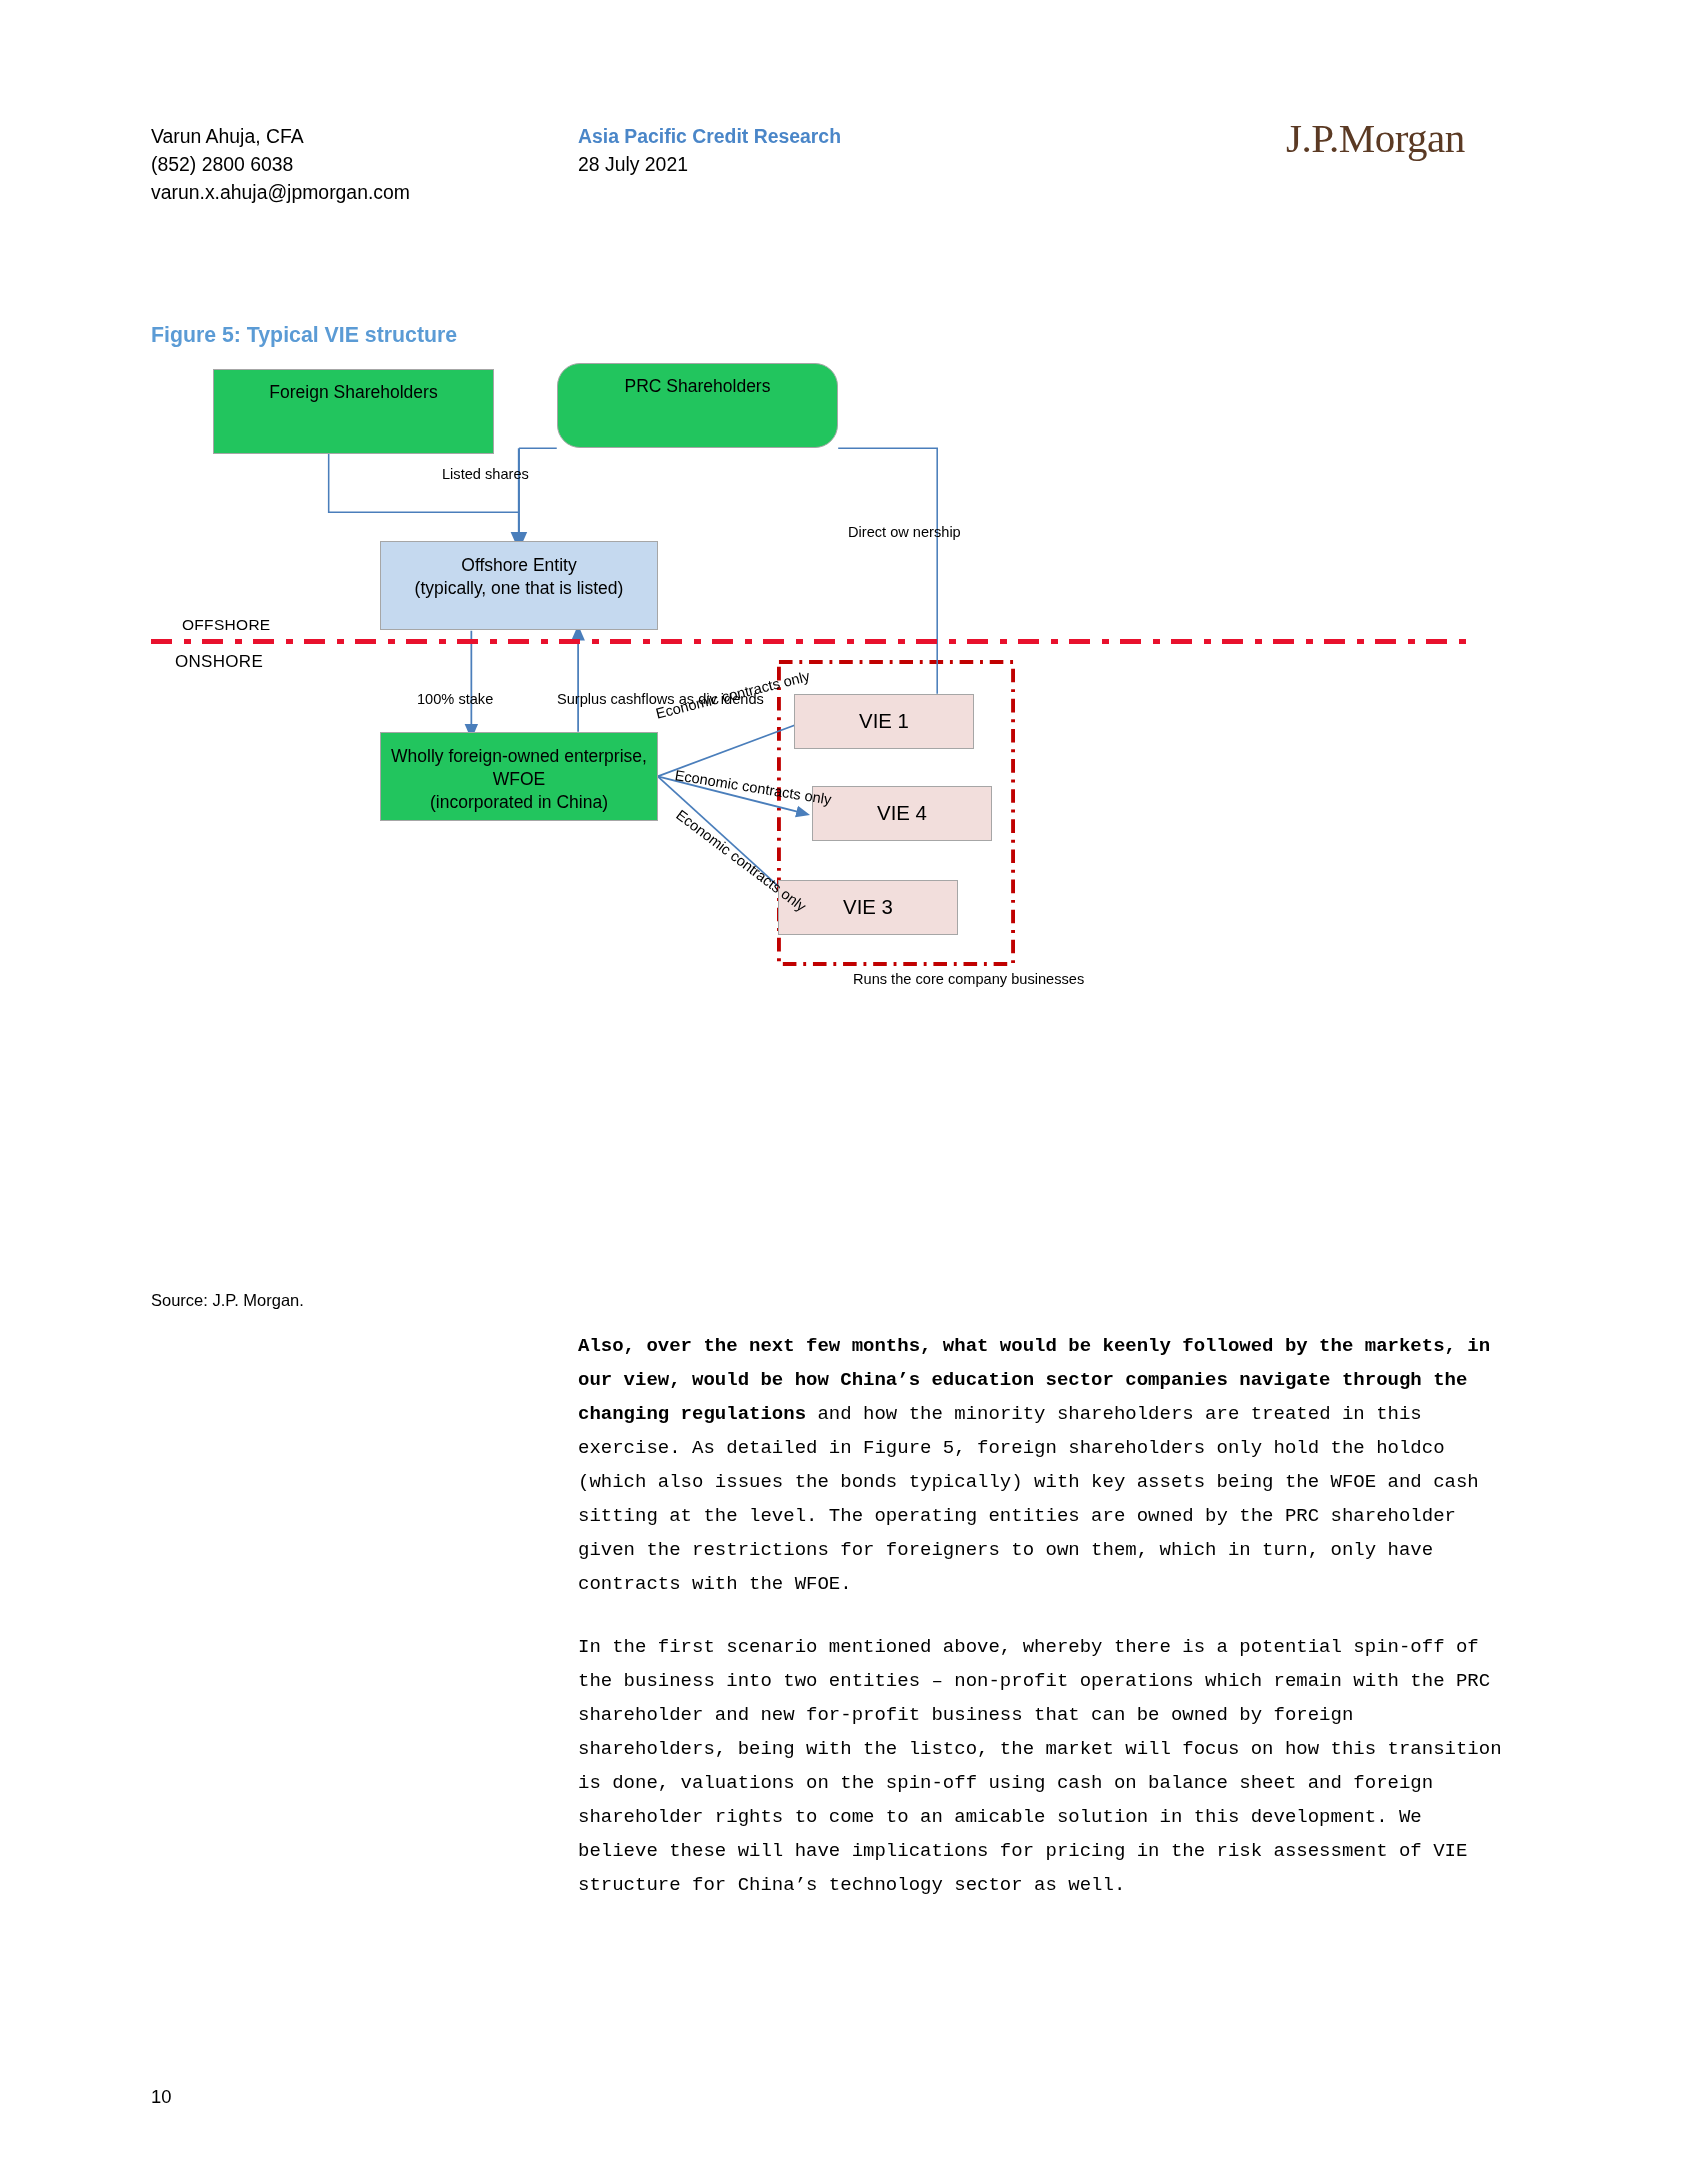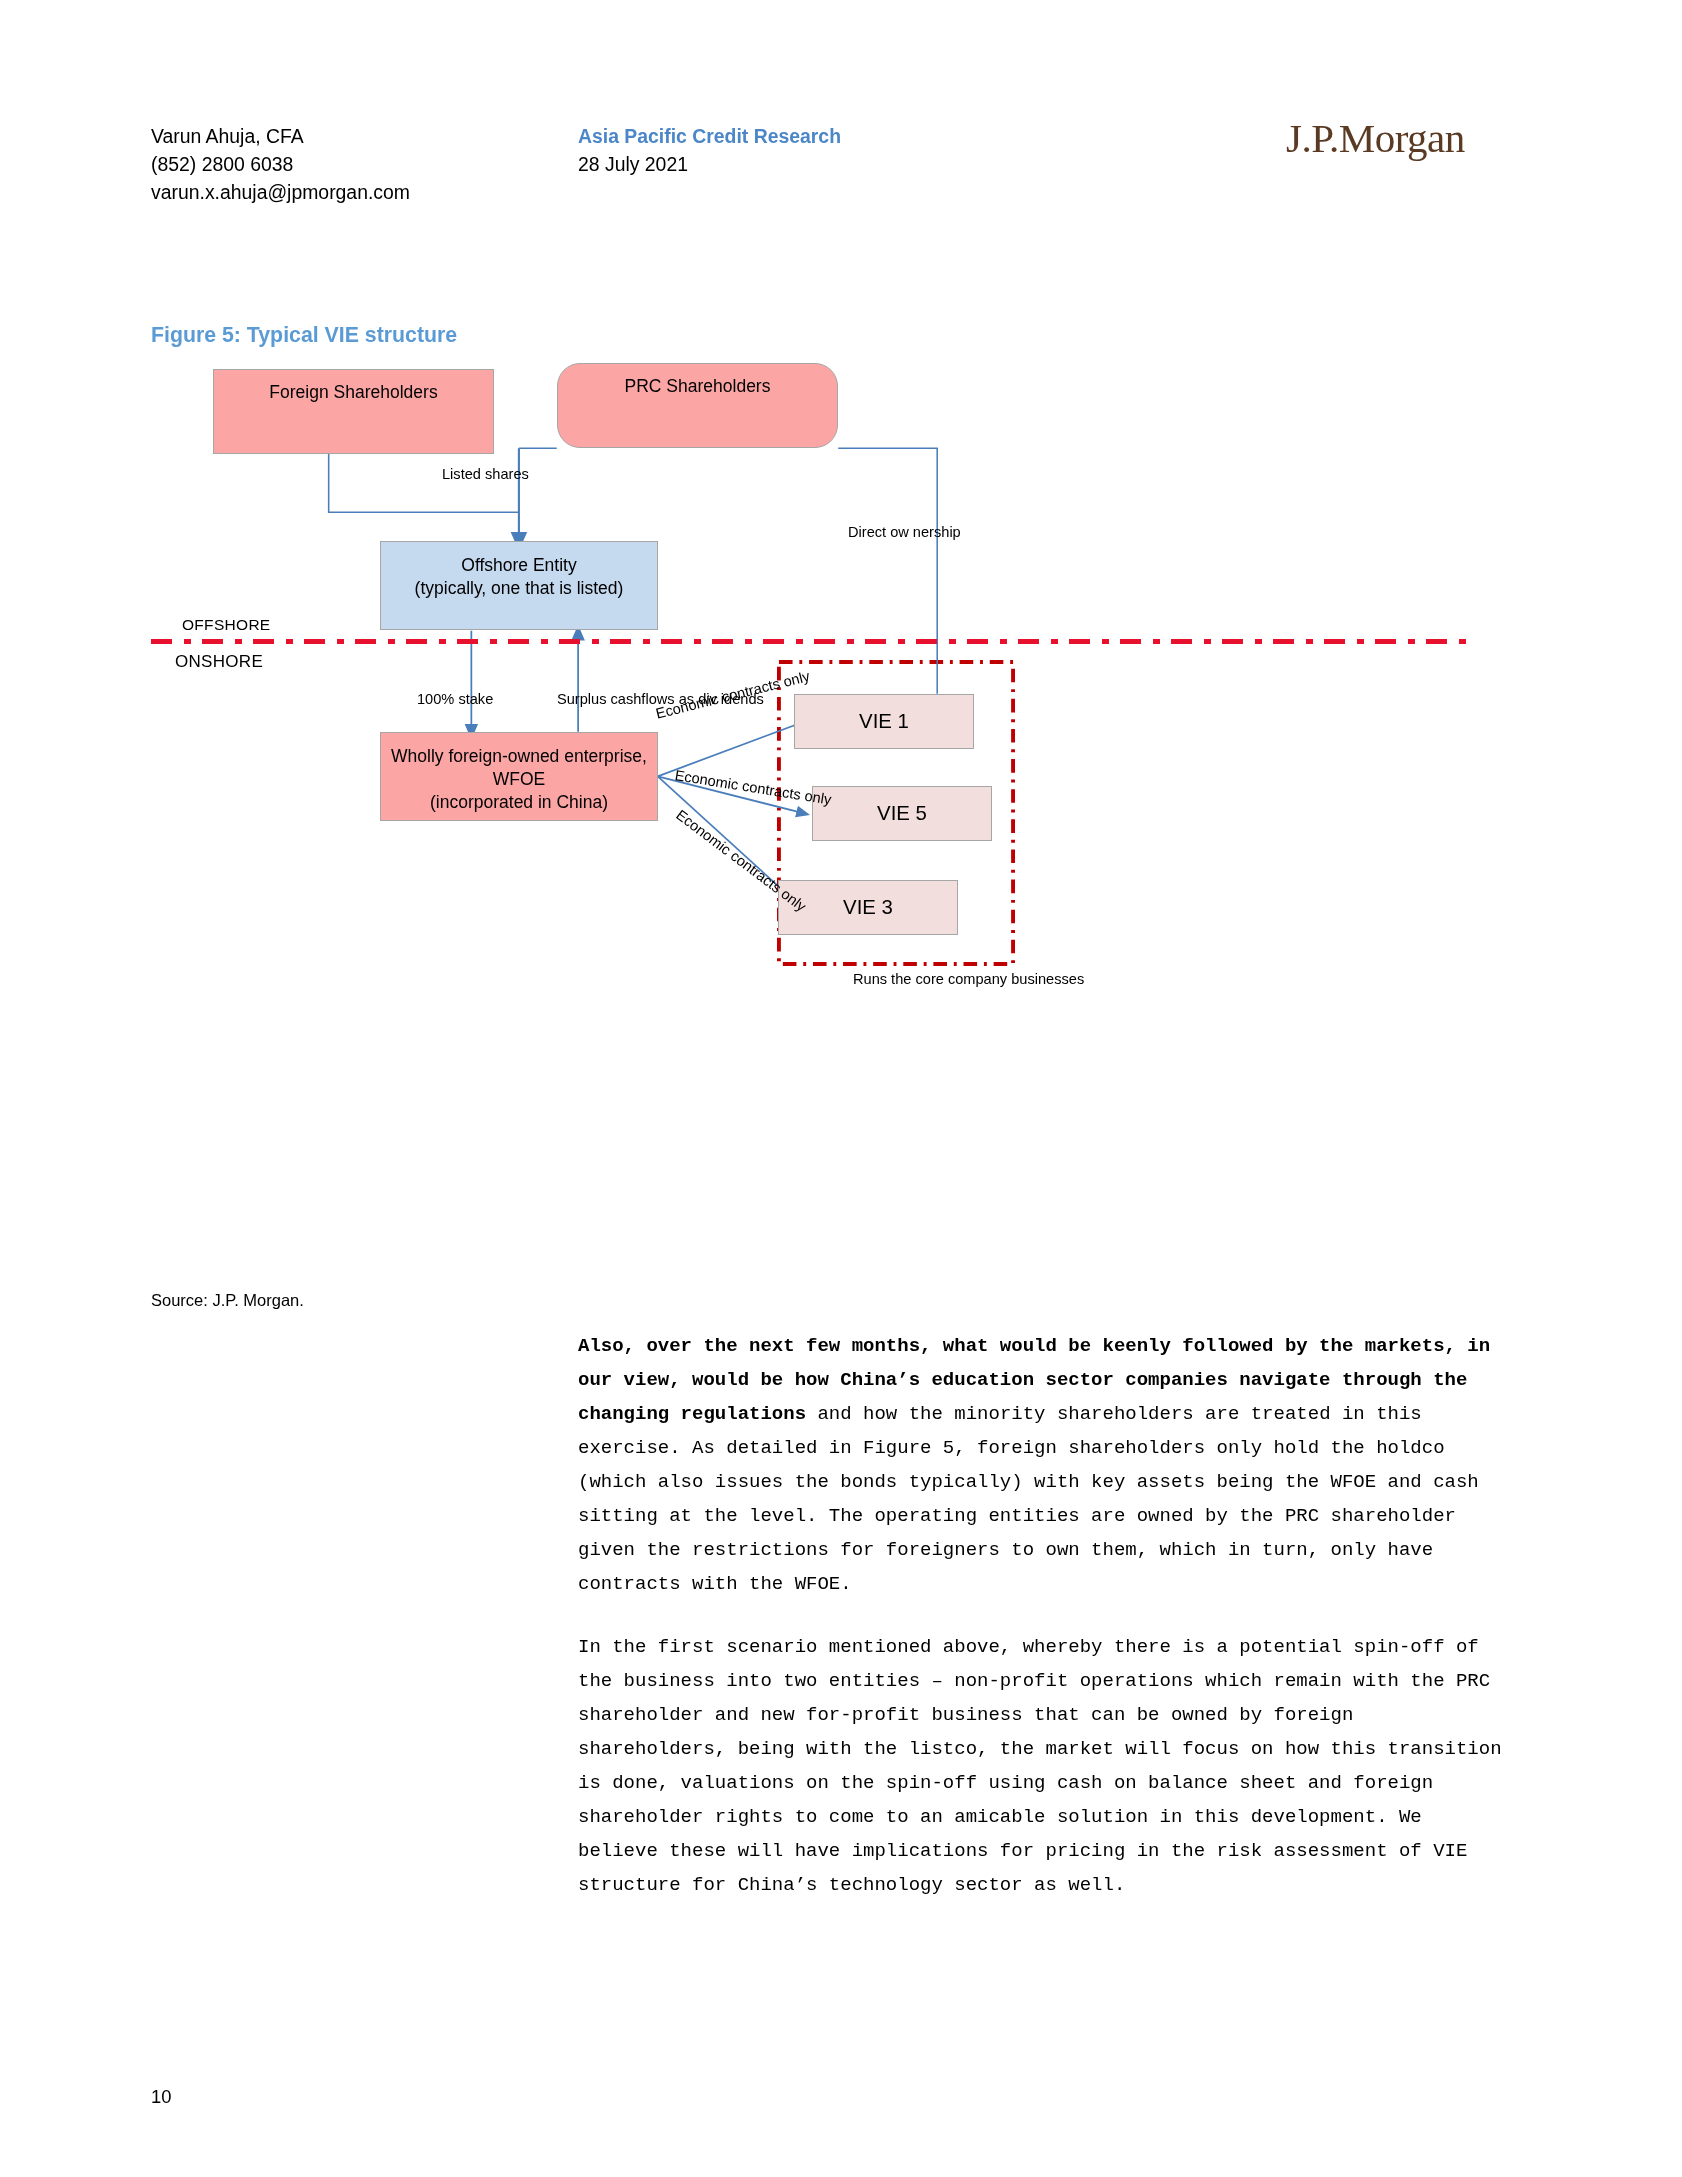--- a/index.html
+++ b/index.html
@@ -17,21 +17,21 @@
 
   
   .fig-title{position:absolute;left:151px;top:323px;font-size:21.3px;font-weight:bold;color:#5b9bd5;white-space:nowrap;}
 
   .diagram{position:absolute;left:151px;top:359px;width:1388px;height:922px;}
 
   .box{position:absolute;box-sizing:border-box;border:1px solid #a6a6a6;
        display:flex;justify-content:center;text-align:center;
        font-size:17.5px;color:#000;line-height:23px;}
   .box .lbl{padding-top:11.6px;}
-  .box-blue{background:#fca5a5;}
+  .box-blue{background:#22c55e;}
   .box-blue2{background:#c5d9ef;}
   .box-pink{background:#f2dedc;}
   .box-pink .lbl{padding-top:0;align-self:center;font-size:20.4px;}
 
   .b-foreign{left:62px;top:9.7px;width:281px;height:85px;}
   .b-prc{left:406px;top:3.9px;width:281px;height:85px;border-radius:23px;}
   .b-offshore{left:229px;top:182px;width:278px;height:89px;}
   .b-wfoe{left:229px;top:373px;width:278px;height:89px;}
   .b-vie1{left:643px;top:335px;width:180px;height:55px;}
   .b-vie2{left:661px;top:427px;width:180px;height:55px;}
@@ -153,21 +153,21 @@
       <span class="lbl">
         <span>Wholly  foreign-owned  enterprise,  WFOE</span><br>
         <span>(incorporated  in  China)</span>
       </span>
     </div>
 
     <div class="box box-pink b-vie1">
       <span class="lbl">VIE 1</span>
     </div>
     <div class="box box-pink b-vie2">
-      <span class="lbl">VIE 5</span>
+      <span class="lbl">VIE 4</span>
     </div>
     <div class="box box-pink b-vie3">
       <span class="lbl">VIE 3</span>
     </div>
 
     <div class="elbl l-listed">Listed shares</div>
     <div class="elbl l-direct">Direct ow nership</div>
     <div class="elbl l-stake">100% stake</div>
     <div class="elbl l-surplus">Surplus cashflows as div idends</div>
     <div class="elbl l-runs">Runs the core company  businesses</div>

